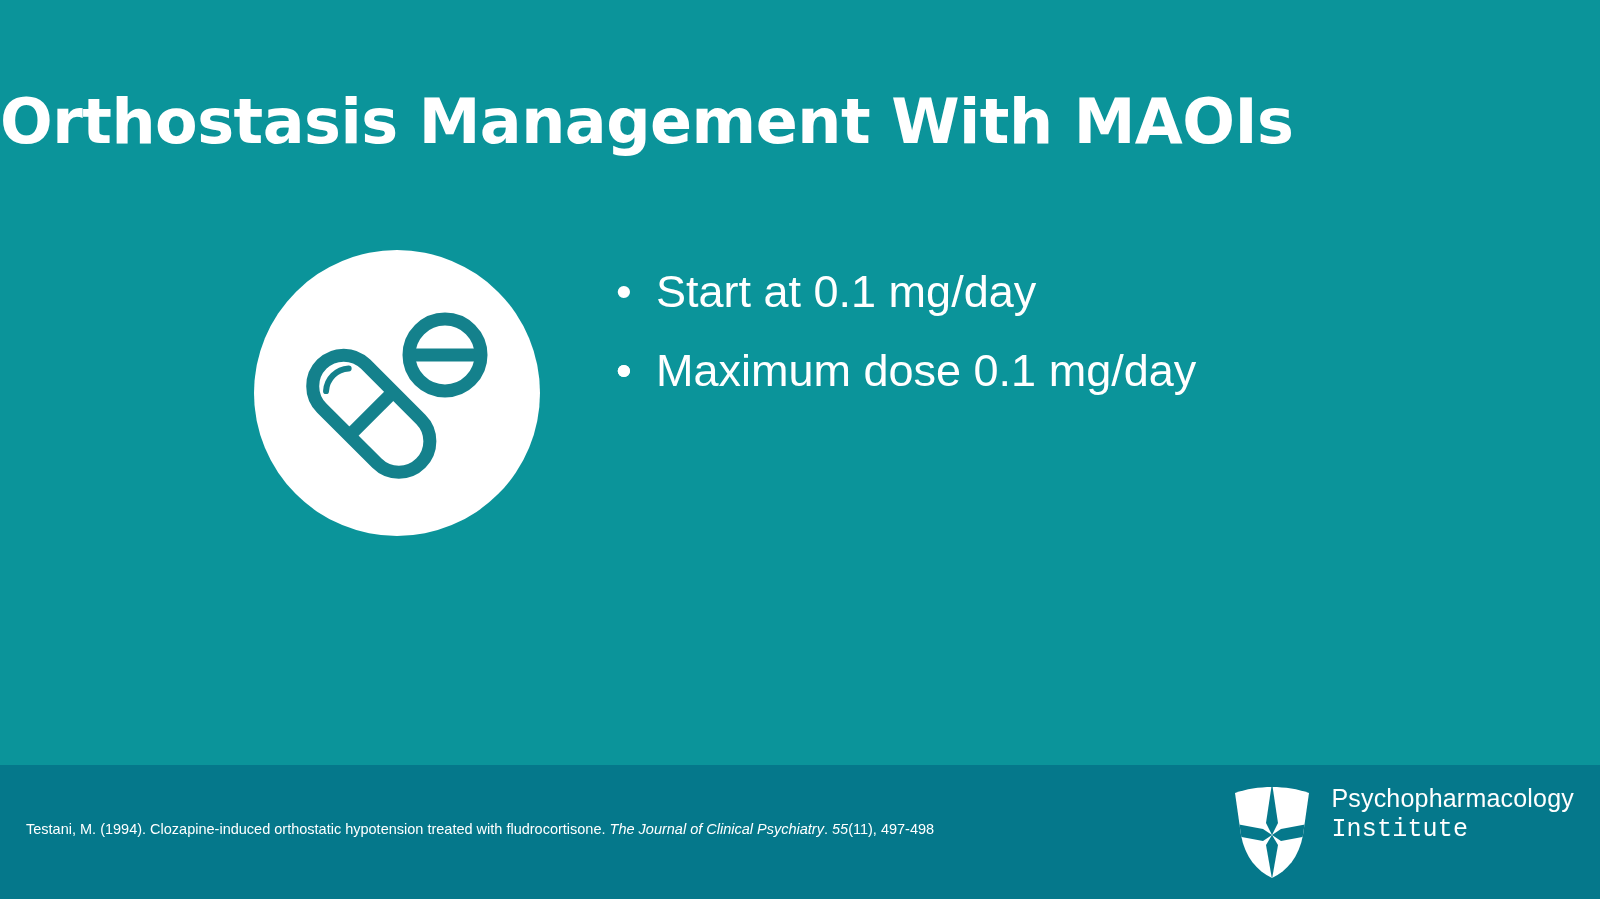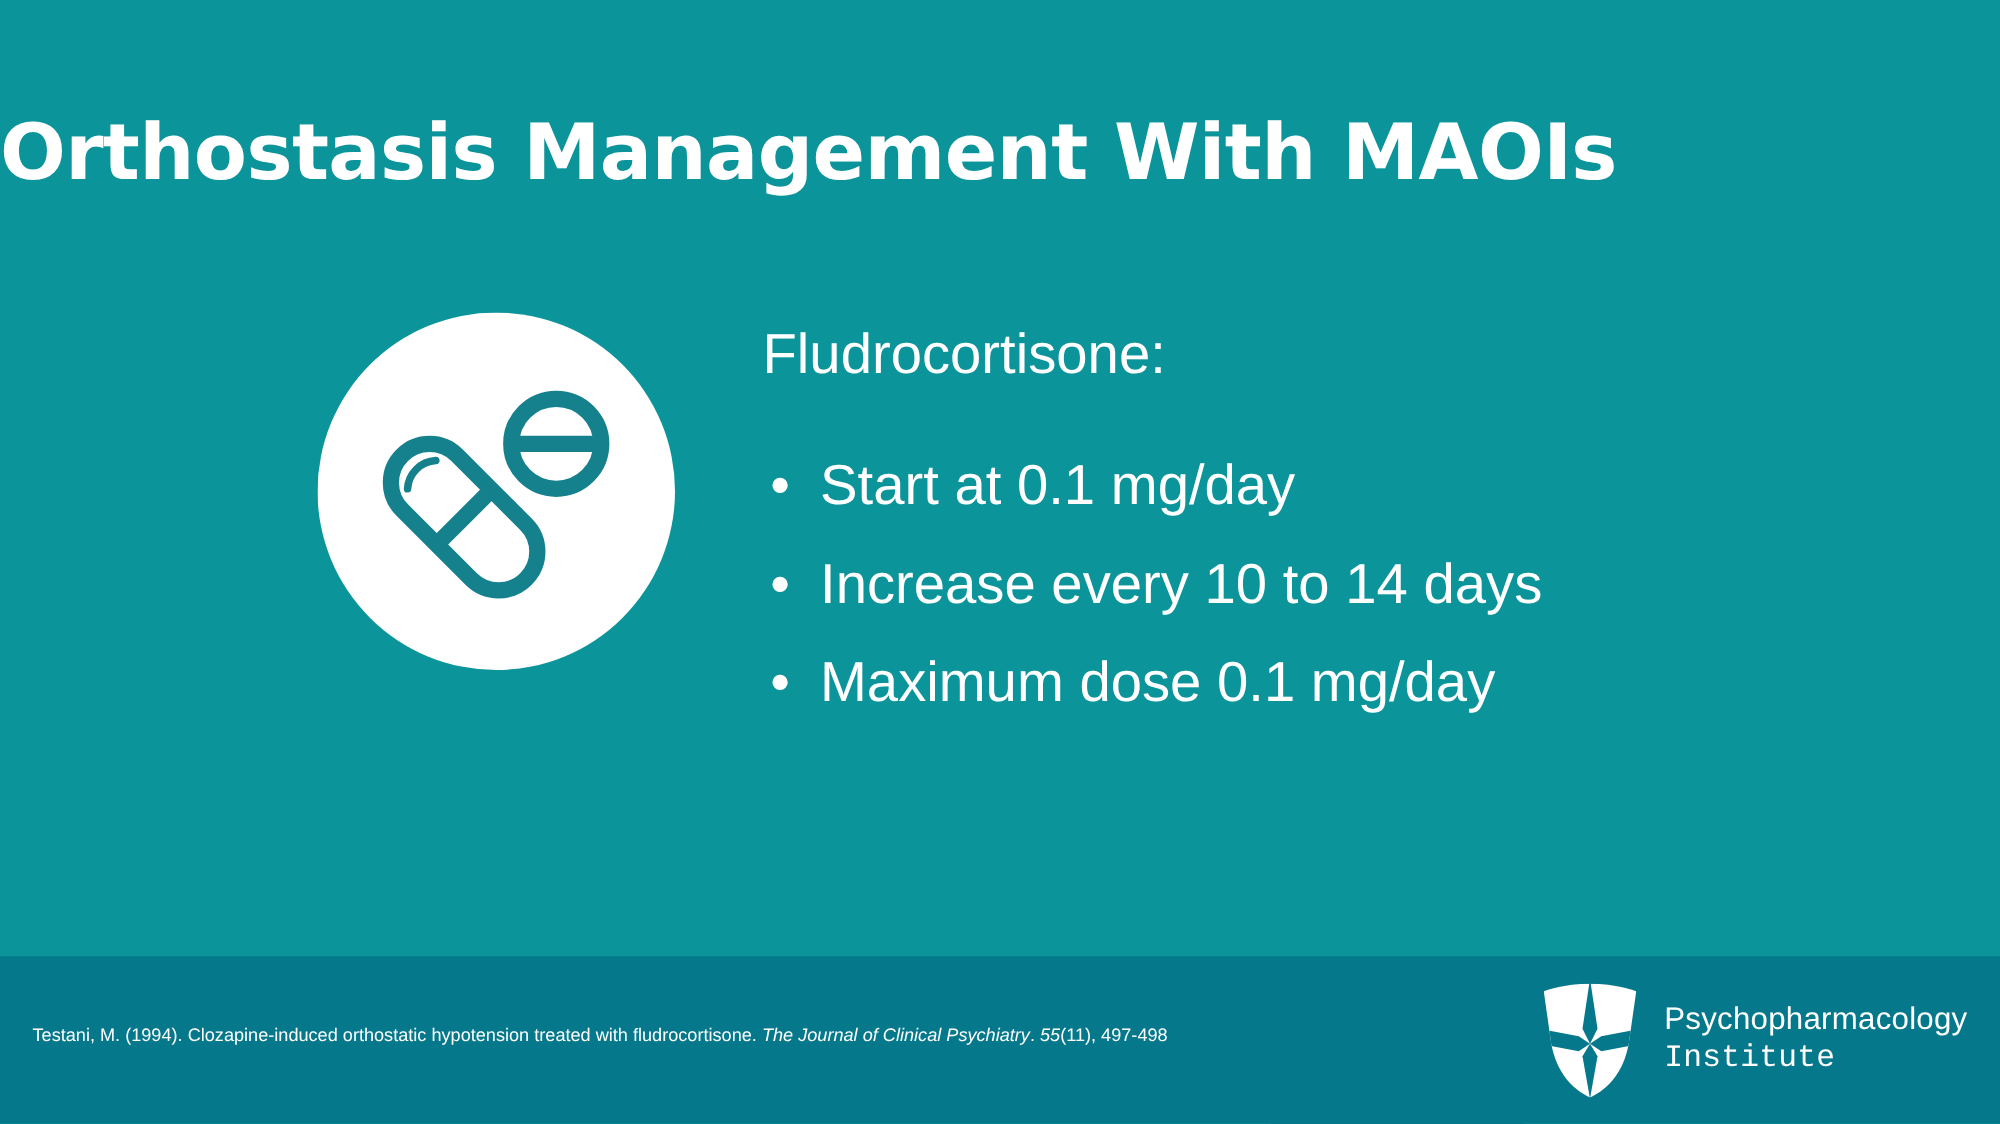--- a/index.html
+++ b/index.html
@@ -113,21 +113,20 @@
     white-space: nowrap;
   }
   .citation .it { font-style: italic; }
 
   .logo {
     position: absolute;
     right: 26px;
     top: 18px;
     height: 96px;
     display: flex;
-    align-items: center;
     gap: 18px;
   }
   .logo-mark { width: 82px; height: 96px; display: block; }
   .logo-mark svg { display: block; width: 82px; height: 96px; }
   .logo-text {
     color: #ffffff;
     font-size: 25px;
     line-height: 31px;
     font-weight: normal;
     letter-spacing: 0.2px;
@@ -151,29 +150,27 @@
 
       <g transform="rotate(45 118 163)">
         <rect x="48" y="133" width="140" height="62" rx="31" ry="31" fill="none" stroke="#14818c" stroke-width="13"></rect>
         <line x1="118" y1="133" x2="118" y2="195" stroke="#14818c" stroke-width="13"></line>
         <path d="M70 180 A24 24 0 0 1 70 148" fill="none" stroke="#14818c" stroke-width="6" stroke-linecap="round"></path>
       </g>
     </svg>
   </div>
 
   <div class="body-block">
-    <p class="lead">Fludrocortisone:</p>
     <ul class="bullets">
       <li class="bullet">
         <span class="dot">•</span>
         <span>Start at 0.1 mg/day</span>
       </li>
       <li class="bullet">
         <span class="dot">•</span>
-        <span>Increase every 10 to 14 days</span>
       </li>
       <li class="bullet">
         <span class="dot">•</span>
         <span>Maximum dose 0.1 mg/day</span>
       </li>
     </ul>
   </div>
 
   <div class="footer">
 

